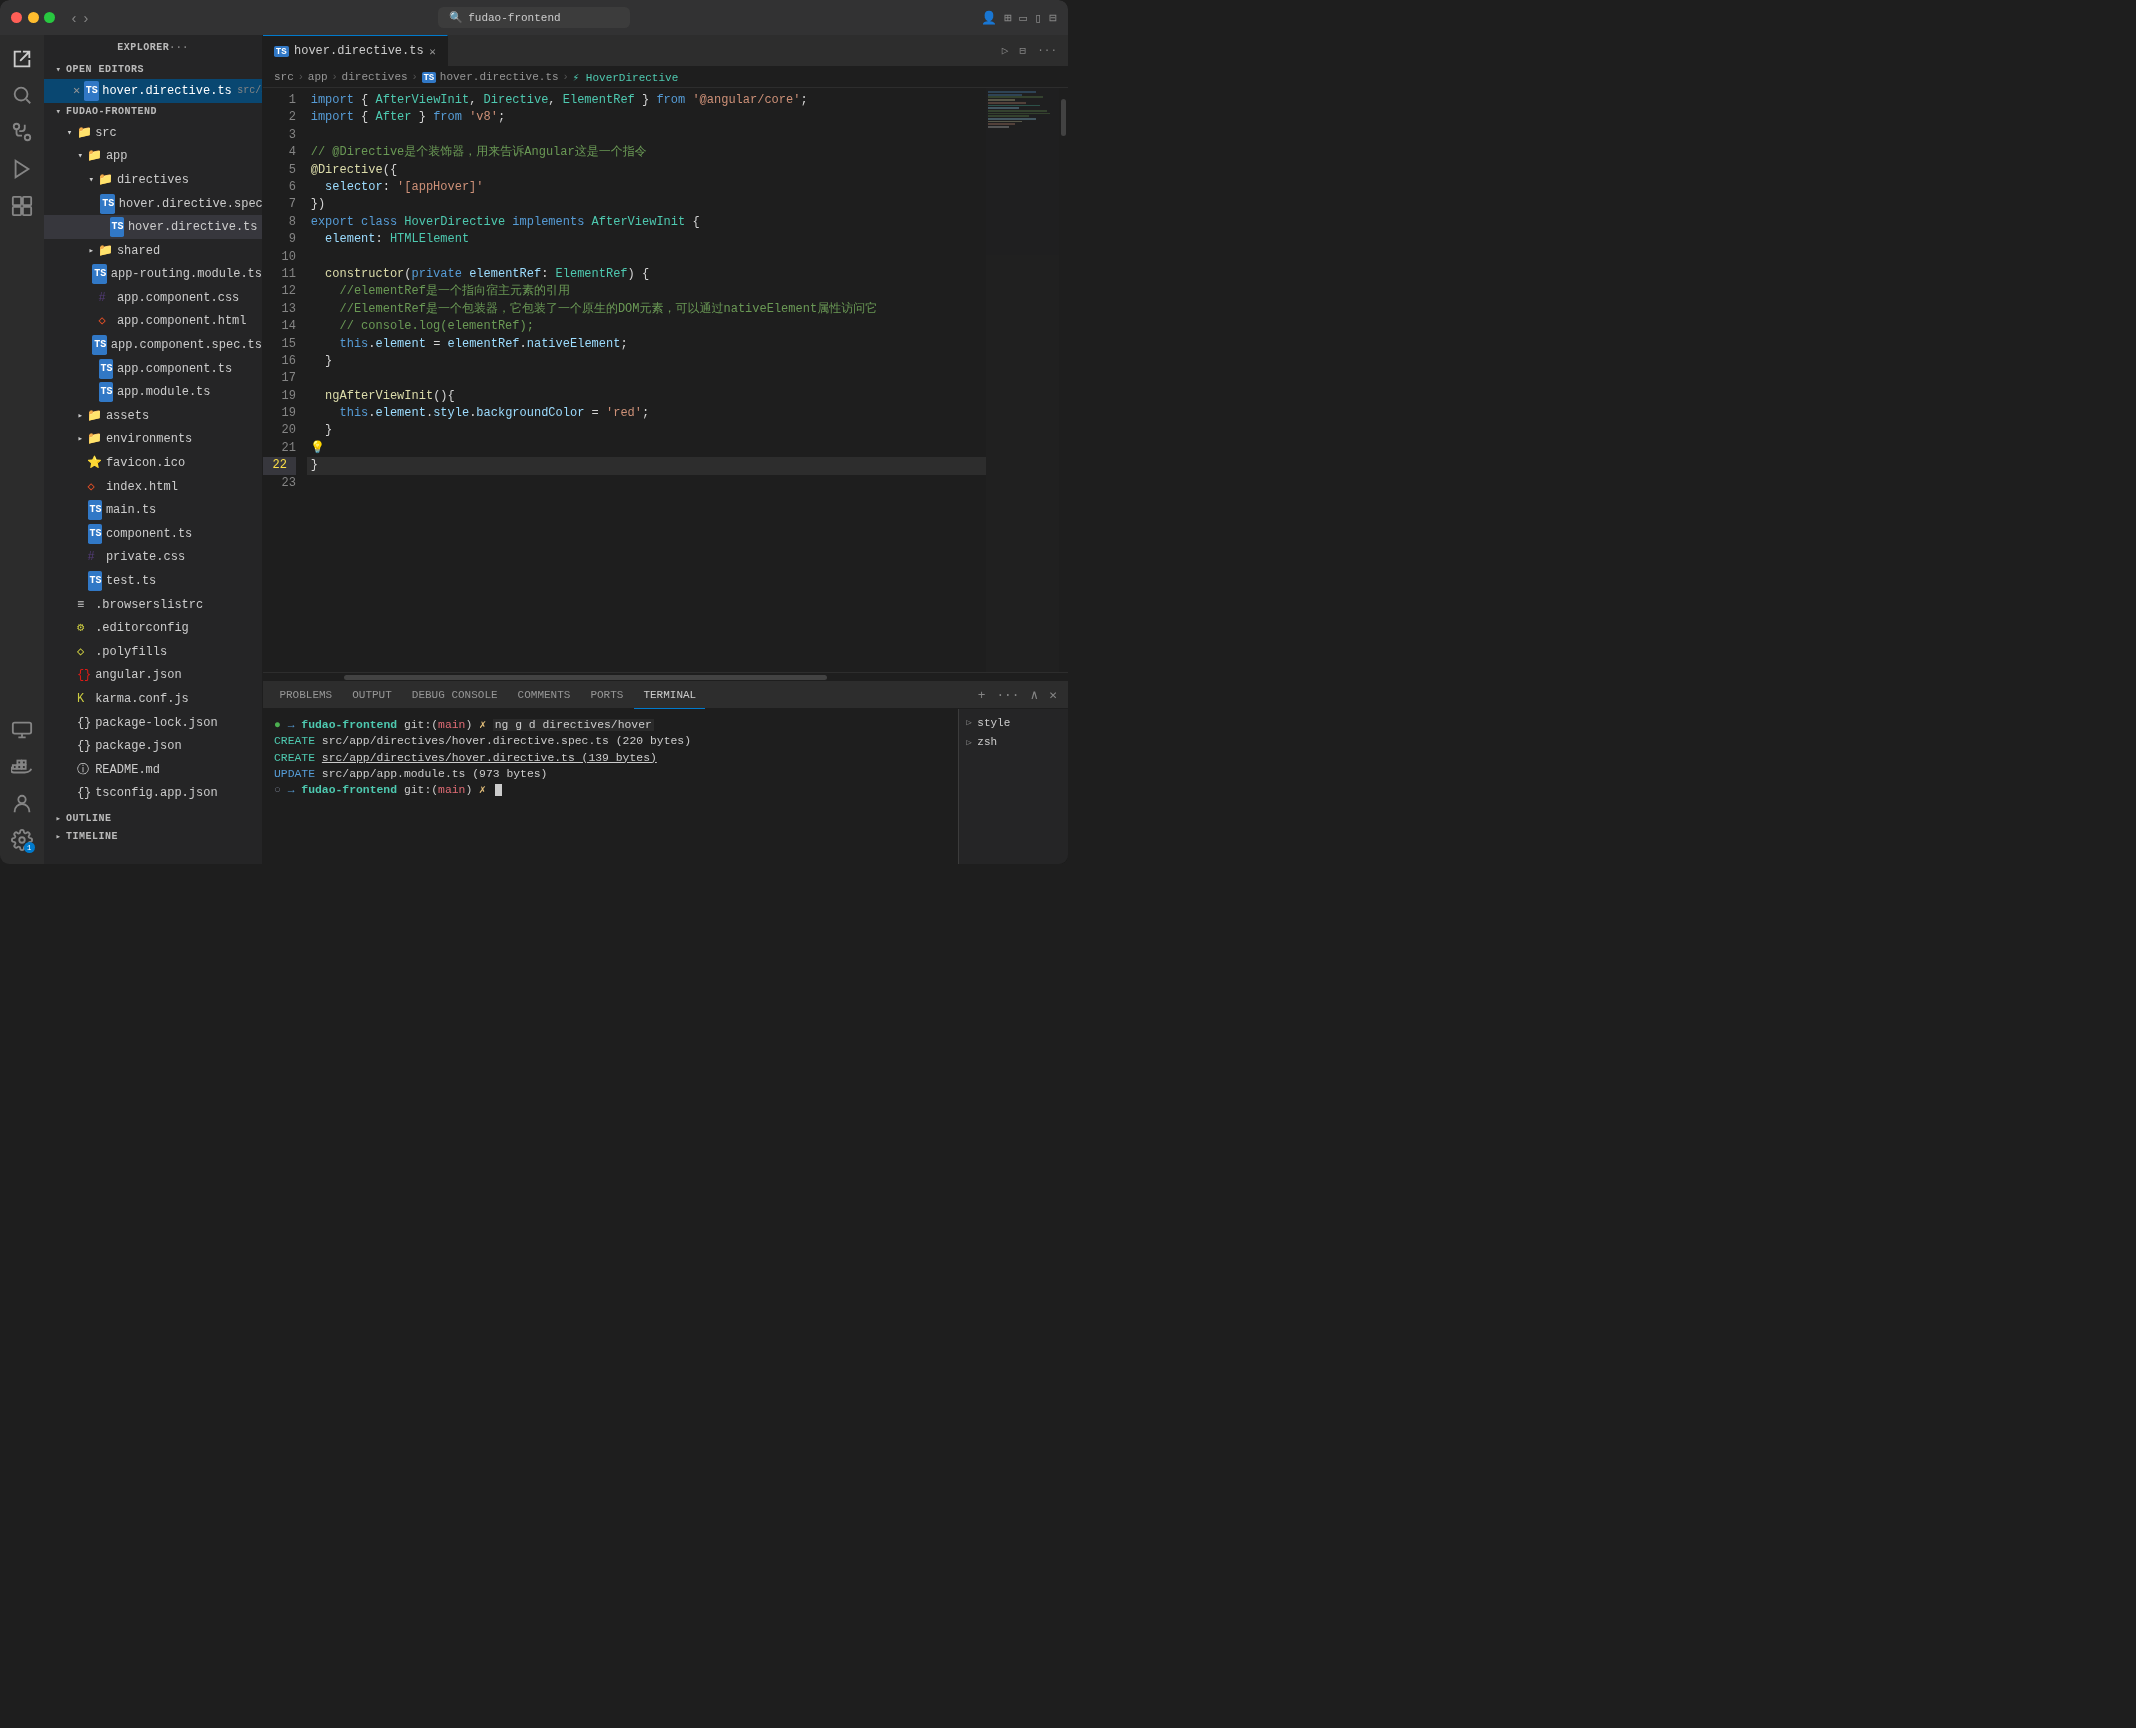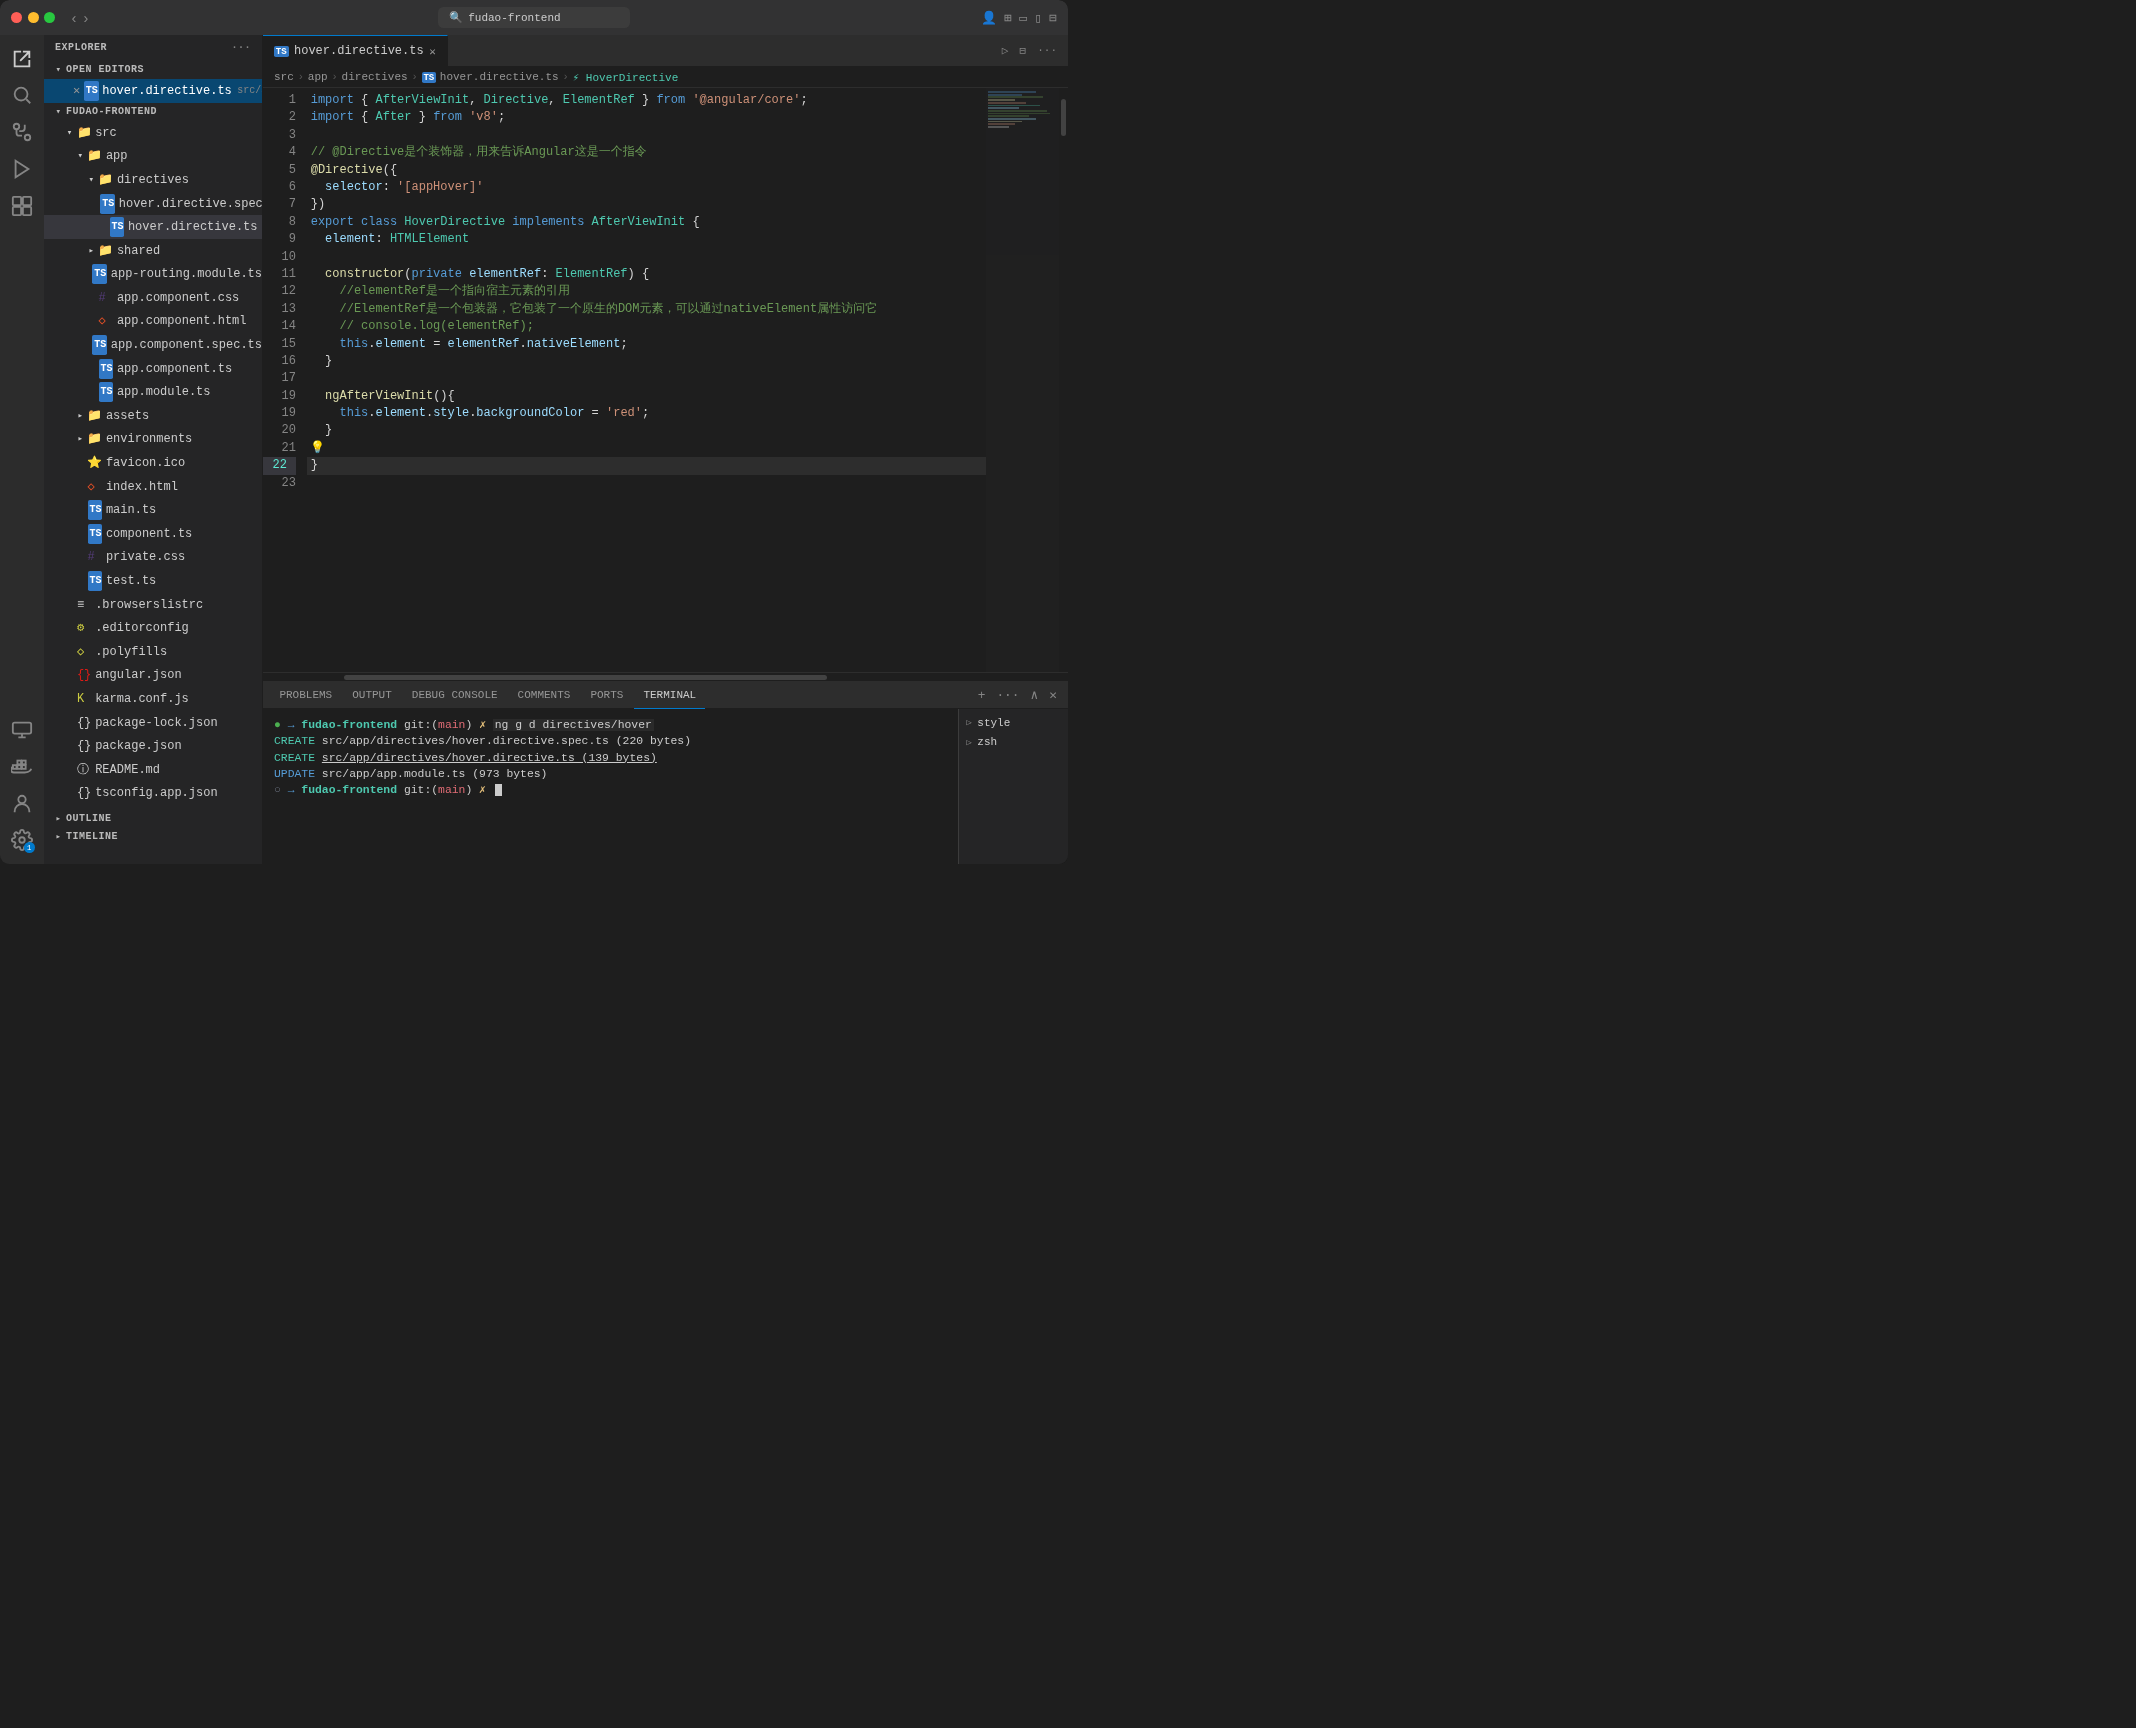--- a/index.html
+++ b/index.html
@@ -111,21 +111,21 @@
       display: flex;
       flex-direction: column;
     }
     .sidebar::-webkit-scrollbar { width: 5.5px; }
     .sidebar::-webkit-scrollbar-track { background: transparent; }
     .sidebar::-webkit-scrollbar-thumb { background: #424242; }
 
     .sidebar-header {
       display: flex;
       align-items: center;
-      justify-content: space-between;
+      justify-content: center;
       padding: 7.3px 11px;
       font-size: 10px;
       font-weight: bold;
       letter-spacing: 0.5px;
       color: #bbbbbb;
       text-transform: uppercase;
     }
     .sidebar-dots { cursor: pointer; color: #858585; }
 
     .tree-item {
@@ -720,21 +720,21 @@
           <div class="line-num">12</div>
           <div class="line-num">13</div>
           <div class="line-num">14</div>
           <div class="line-num">15</div>
           <div class="line-num">16</div>
           <div class="line-num">17</div>
           <div class="line-num">19</div>
           <div class="line-num">19</div>
           <div class="line-num">20</div>
           <div class="line-num">21</div>
-          <div class="line-num" style="color:#5eead4; background:#37373d; padding-right:9px;">22</div>
+          <div class="line-num" style="color:#fde047; background:#37373d; padding-right:9px;">22</div>
           <div class="line-num">23</div>
         </div>
         <div class="code-content">
 
           <div class="code-line">
             <span class="kw">import</span><span class="plain"> { </span><span class="type">AfterViewInit</span><span class="plain">, </span><span class="type">Directive</span><span class="plain">, </span><span class="type">ElementRef</span><span class="plain"> } </span><span class="kw">from</span><span class="plain"> </span><span class="str">'@angular/core'</span><span class="plain">;</span>
           </div>
 
           <div class="code-line">
             <span class="kw">import</span><span class="plain"> { </span><span class="type">After</span><span class="plain"> } </span><span class="kw">from</span><span class="plain"> </span><span class="str">'v8'</span><span class="plain">;</span>

